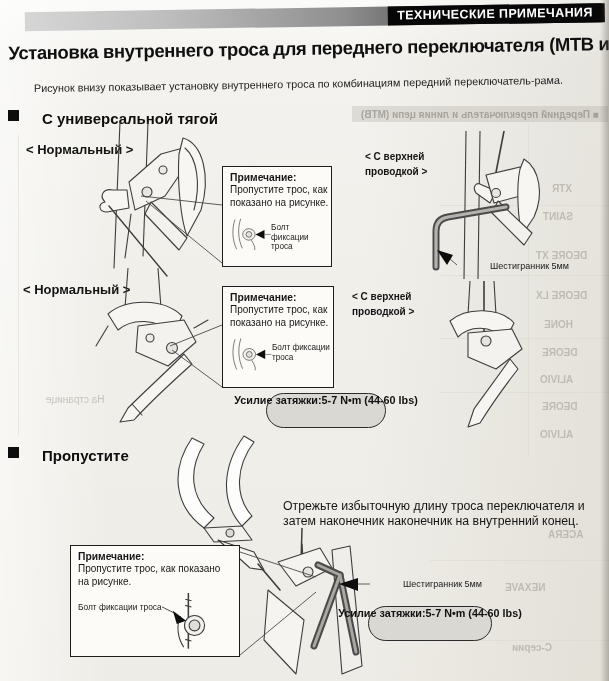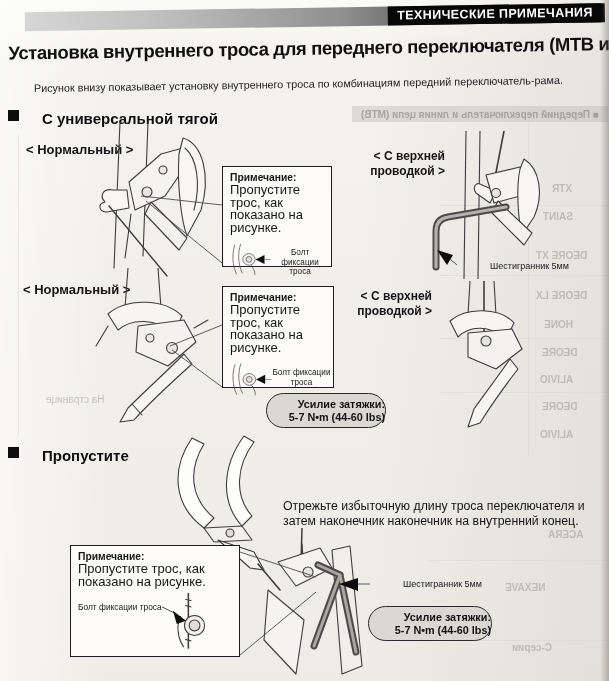--- a/index.html
+++ b/index.html
@@ -19,32 +19,32 @@
   .badge{position:absolute;right:3px;top:0;height:19px;line-height:19px;background:#070707;color:#fff;
     font-weight:bold;font-size:12.5px;padding:0 9px;letter-spacing:.4px;white-space:nowrap;}
   .title{position:absolute;left:8px;top:42px;width:600px;font-size:18.5px;font-weight:bold;
     letter-spacing:-.4px;white-space:nowrap;color:#101010;}
   .subtitle{position:absolute;left:0;top:82px;width:595px;text-align:center;font-size:10.8px;color:#1c1c1c;white-space:nowrap;}
   
   .sec{position:absolute;display:flex;align-items:flex-start;gap:23px;font-weight:bold;font-size:15px;z-index:3;color:#0e0e0e;}
   .sq{width:11px;height:11px;background:#0d0d0d;flex:none;}
   
   .typelabel{position:absolute;font-weight:bold;font-size:13px;white-space:nowrap;z-index:3;color:#141414;}
-  .toplabel{position:absolute;font-weight:bold;font-size:12px;width:80px;text-align:right;line-height:15px;z-index:3;color:#141414;}
+  .toplabel{position:absolute;font-weight:bold;font-size:10px;width:80px;text-align:left;line-height:15px;z-index:3;color:#141414;}
   .smlabel{position:absolute;font-size:9px;color:#202020;white-space:nowrap;z-index:4;padding-left:32px;}
   .instr{position:absolute;font-size:12.3px;line-height:15.5px;color:#151515;z-index:3;white-space:nowrap;}
   
   .notebox{position:absolute;background:#fcfbf8;border:1.4px solid #1d1d1d;z-index:4;padding:5px 2px 3px 7px;box-sizing:border-box;}
   .notebox .nt{font-weight:bold;font-size:10.3px;line-height:12px;}
-  .notebox .nb{font-size:13px;line-height:12.5px;}
-  .noterow{display:flex;align-items:flex-start;margin-top:2px;text-align:center;}
+  .notebox .nb{font-size:10px;line-height:12.5px;}
+  .noterow{display:flex;align-items:flex-start;margin-top:2px;}
   .boltlabel{font-size:8.2px;line-height:9.5px;color:#1b1b1b;padding-top:12px;}
   
   .torque{position:absolute;background:#d9d8d3;border:1.3px solid #2b2b2b;border-radius:18px;z-index:4;
-    display:flex;flex-direction:column;justify-content:center;align-items:flex-end;box-sizing:border-box;}
+    display:flex;flex-direction:row;justify-content:center;align-items:flex-start;box-sizing:border-box;}
   .torque div{font-weight:bold;font-size:10.8px;line-height:13px;color:#111;white-space:nowrap;}
   
   .art{position:absolute;z-index:3;}
   .art *{fill:none;stroke:#3d3d3d;stroke-width:1.1px;stroke-linejoin:round;stroke-linecap:round;}
   .overlay{position:absolute;inset:0;z-index:3;pointer-events:none;}
   .overlay *{fill:none;stroke:#4c4c4c;stroke-width:.9px;}
   
   .bleed{position:absolute;inset:0;z-index:1;pointer-events:none;}
   .bl{position:absolute;transform:scaleX(-1);font-weight:bold;font-size:10px;color:#8d8b80;opacity:.45;white-space:nowrap;filter:blur(.3px);}
   .blhead{position:absolute;left:352px;top:106px;width:256px;height:16px;background:rgba(165,162,152,.28);

